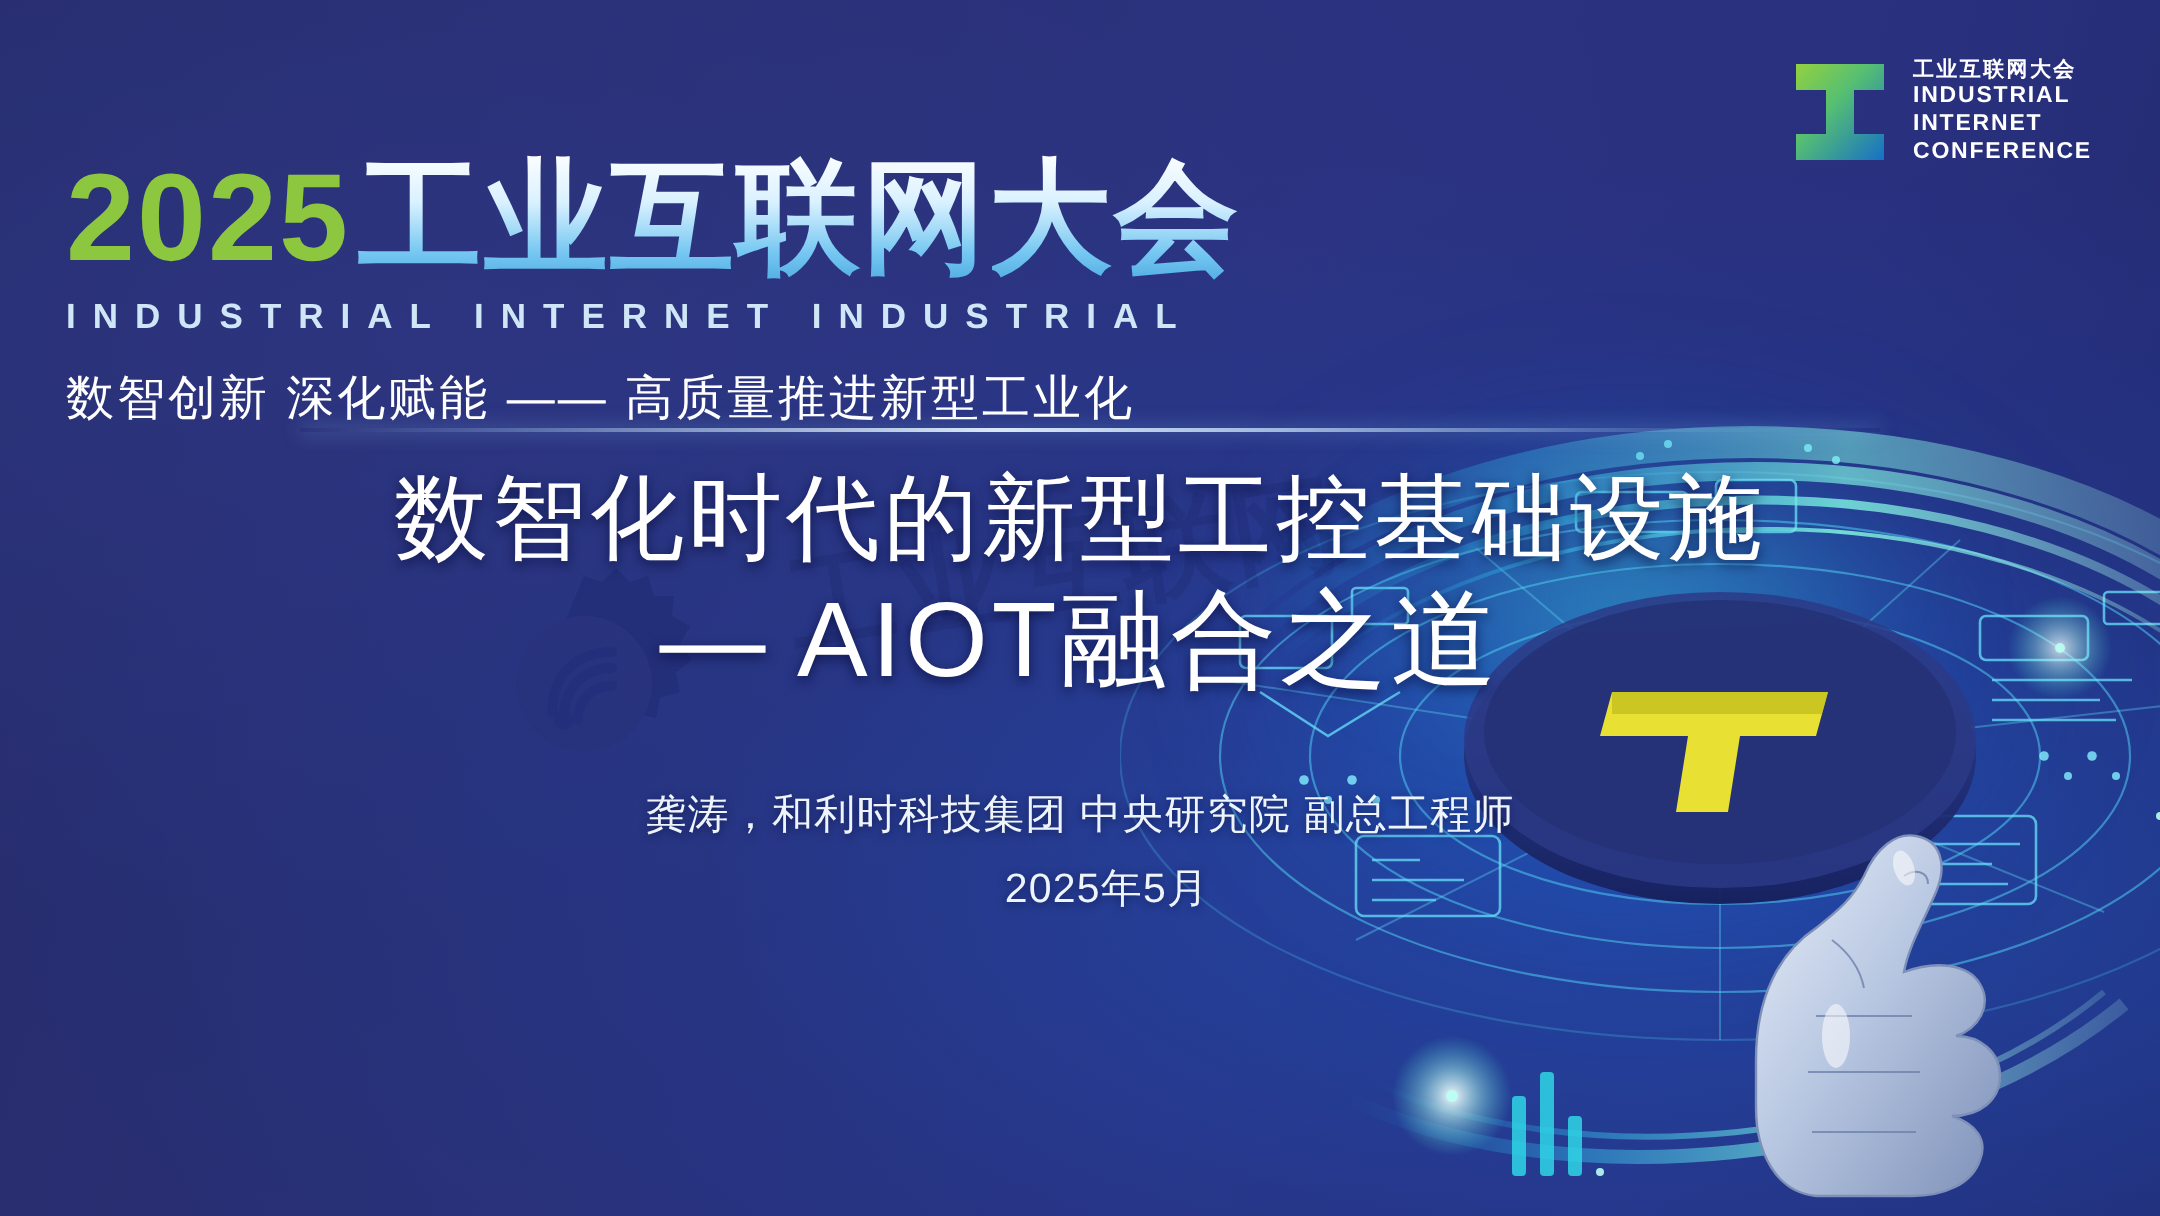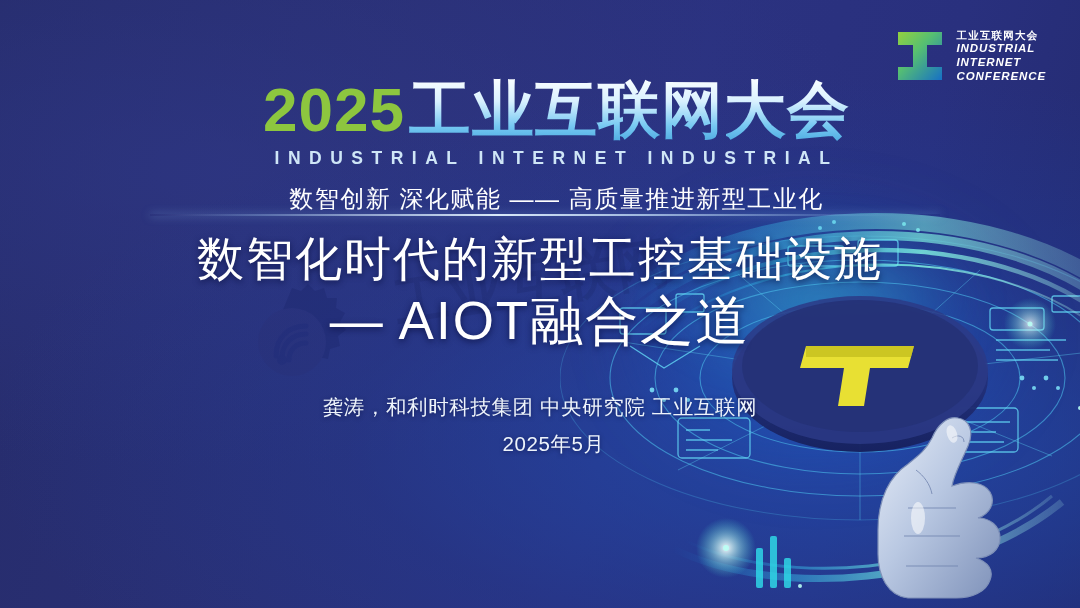--- a/index.html
+++ b/index.html
@@ -79,28 +79,28 @@
   }
   #logo-mark { width:52px; height:56px; flex:0 0 auto; }
   #logo-mark svg { width:100%; height:100%; display:block; }
   #logo-text { line-height:1.22; }
   #logo-cn {
     font-size:10.5px; color:#ffffff; font-weight:bold;
     letter-spacing:1.2px; white-space:nowrap;
   }
   .logo-en {
     font-size:11.5px; color:#ffffff; font-weight:bold;
-    letter-spacing:0.9px; white-space:nowrap;font-style:italic;
+    letter-spacing:0.9px; white-space:nowrap;
   }
 
   
   #event-block {
     position:absolute;
     left:12px; right:0; top:78px;
-    text-align:center;
+    text-align:left;
     padding-left:21px;
   }
   #wordmark {
     display:inline-block;
     white-space:nowrap;
     line-height:1;
   }
   #year {
     font-size:62px; font-weight:bold; letter-spacing:1px;
     color:#8dc63f;
@@ -381,17 +381,17 @@
   </div>
 
   <div id="divider"></div>
 
   <div id="title-block">
     <div id="title-line1">数智化时代的新型工控基础设施</div>
     <div id="title-line2">— AIOT融合之道</div>
   </div>
 
   <div id="presenter-block">
-    <div id="presenter-name">龚涛，和利时科技集团 中央研究院 工业互联网</div>
+    <div id="presenter-name">龚涛，和利时科技集团 中央研究院 副总工程师</div>
     <div id="presenter-date">2025年5月</div>
   </div>
 
 </div>
 
 </body></html>

